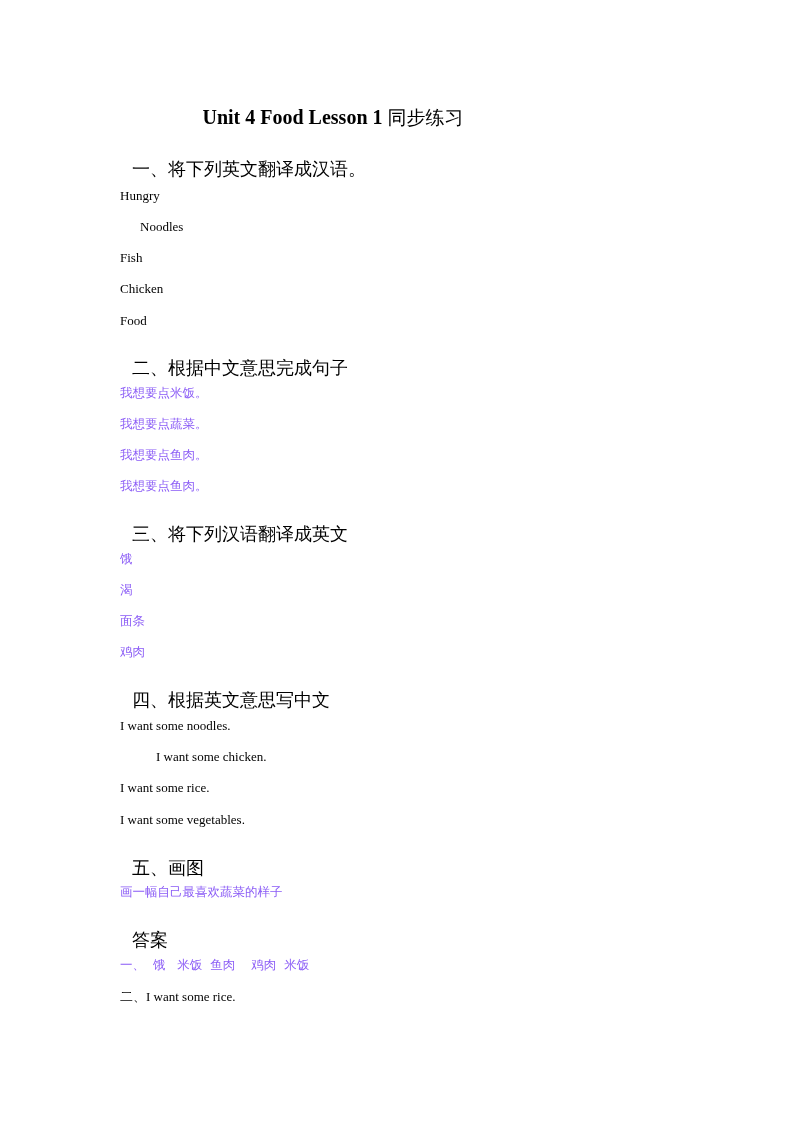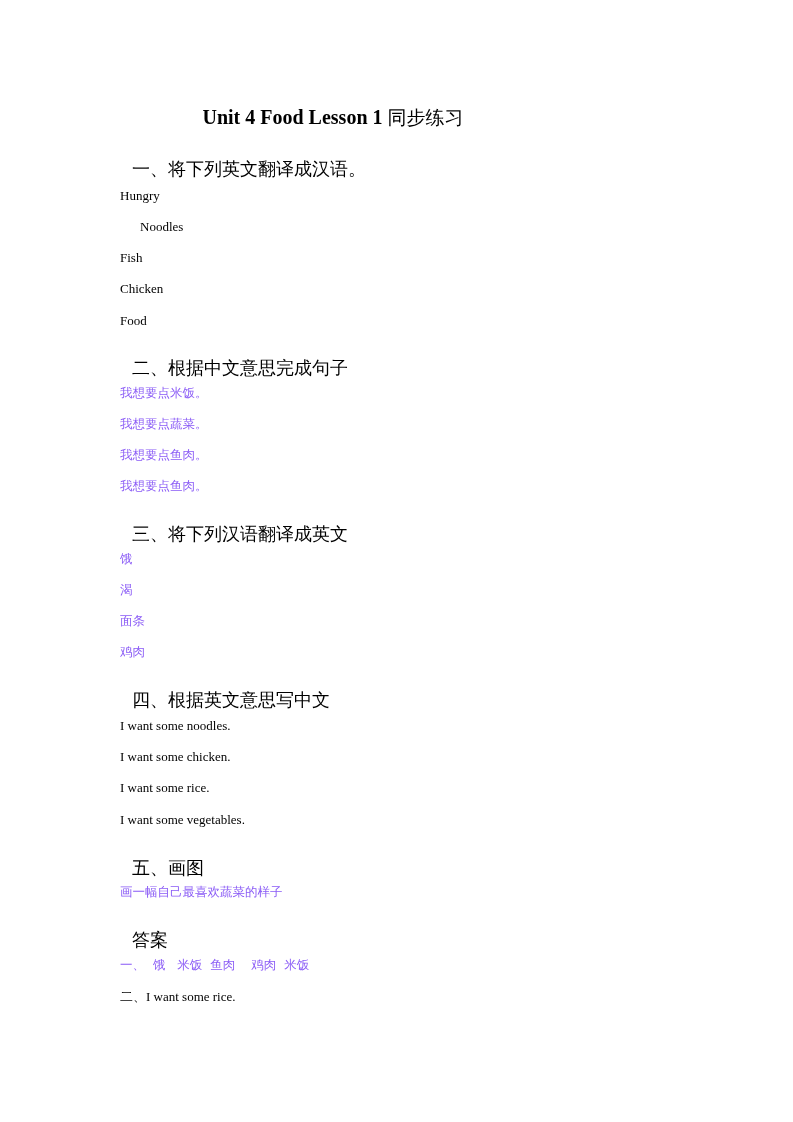--- a/index.html
+++ b/index.html
@@ -77,21 +77,21 @@
 <p class="line cn" style="top:477px;">我想要点鱼肉。</p>
 
 <h2 class="heading" style="top:511px;">三、将下列汉语翻译成英文</h2>
 <p class="line cn" style="top:550px;">饿</p>
 <p class="line cn" style="top:581px;">渴</p>
 <p class="line cn" style="top:612px;">面条</p>
 <p class="line cn" style="top:643px;">鸡肉</p>
 
 <h2 class="heading" style="top:677px;">四、根据英文意思写中文</h2>
 <p class="line" style="top:717px;">I want some noodles.</p>
-<p class="line" style="top:748px;">I want some chicken.</p>
+<p class="line" style="top:748px;margin-left:36px;">I want some chicken.</p>
 <p class="line" style="top:779px;">I want some rice.</p>
 <p class="line" style="top:811px;">I want some vegetables.</p>
 
 <h2 class="heading" style="top:845px;">五、画图</h2>
 <p class="line cn" style="top:883px;">画一幅自己最喜欢蔬菜的样子</p>
 
 <h2 class="heading" style="top:917px;">答案</h2>
 <p class="line cn" style="top:956px;">一、  饿   米饭  鱼肉    鸡肉  米饭</p>
 <p class="line" style="top:988px;">二、I want some rice.</p>
 

